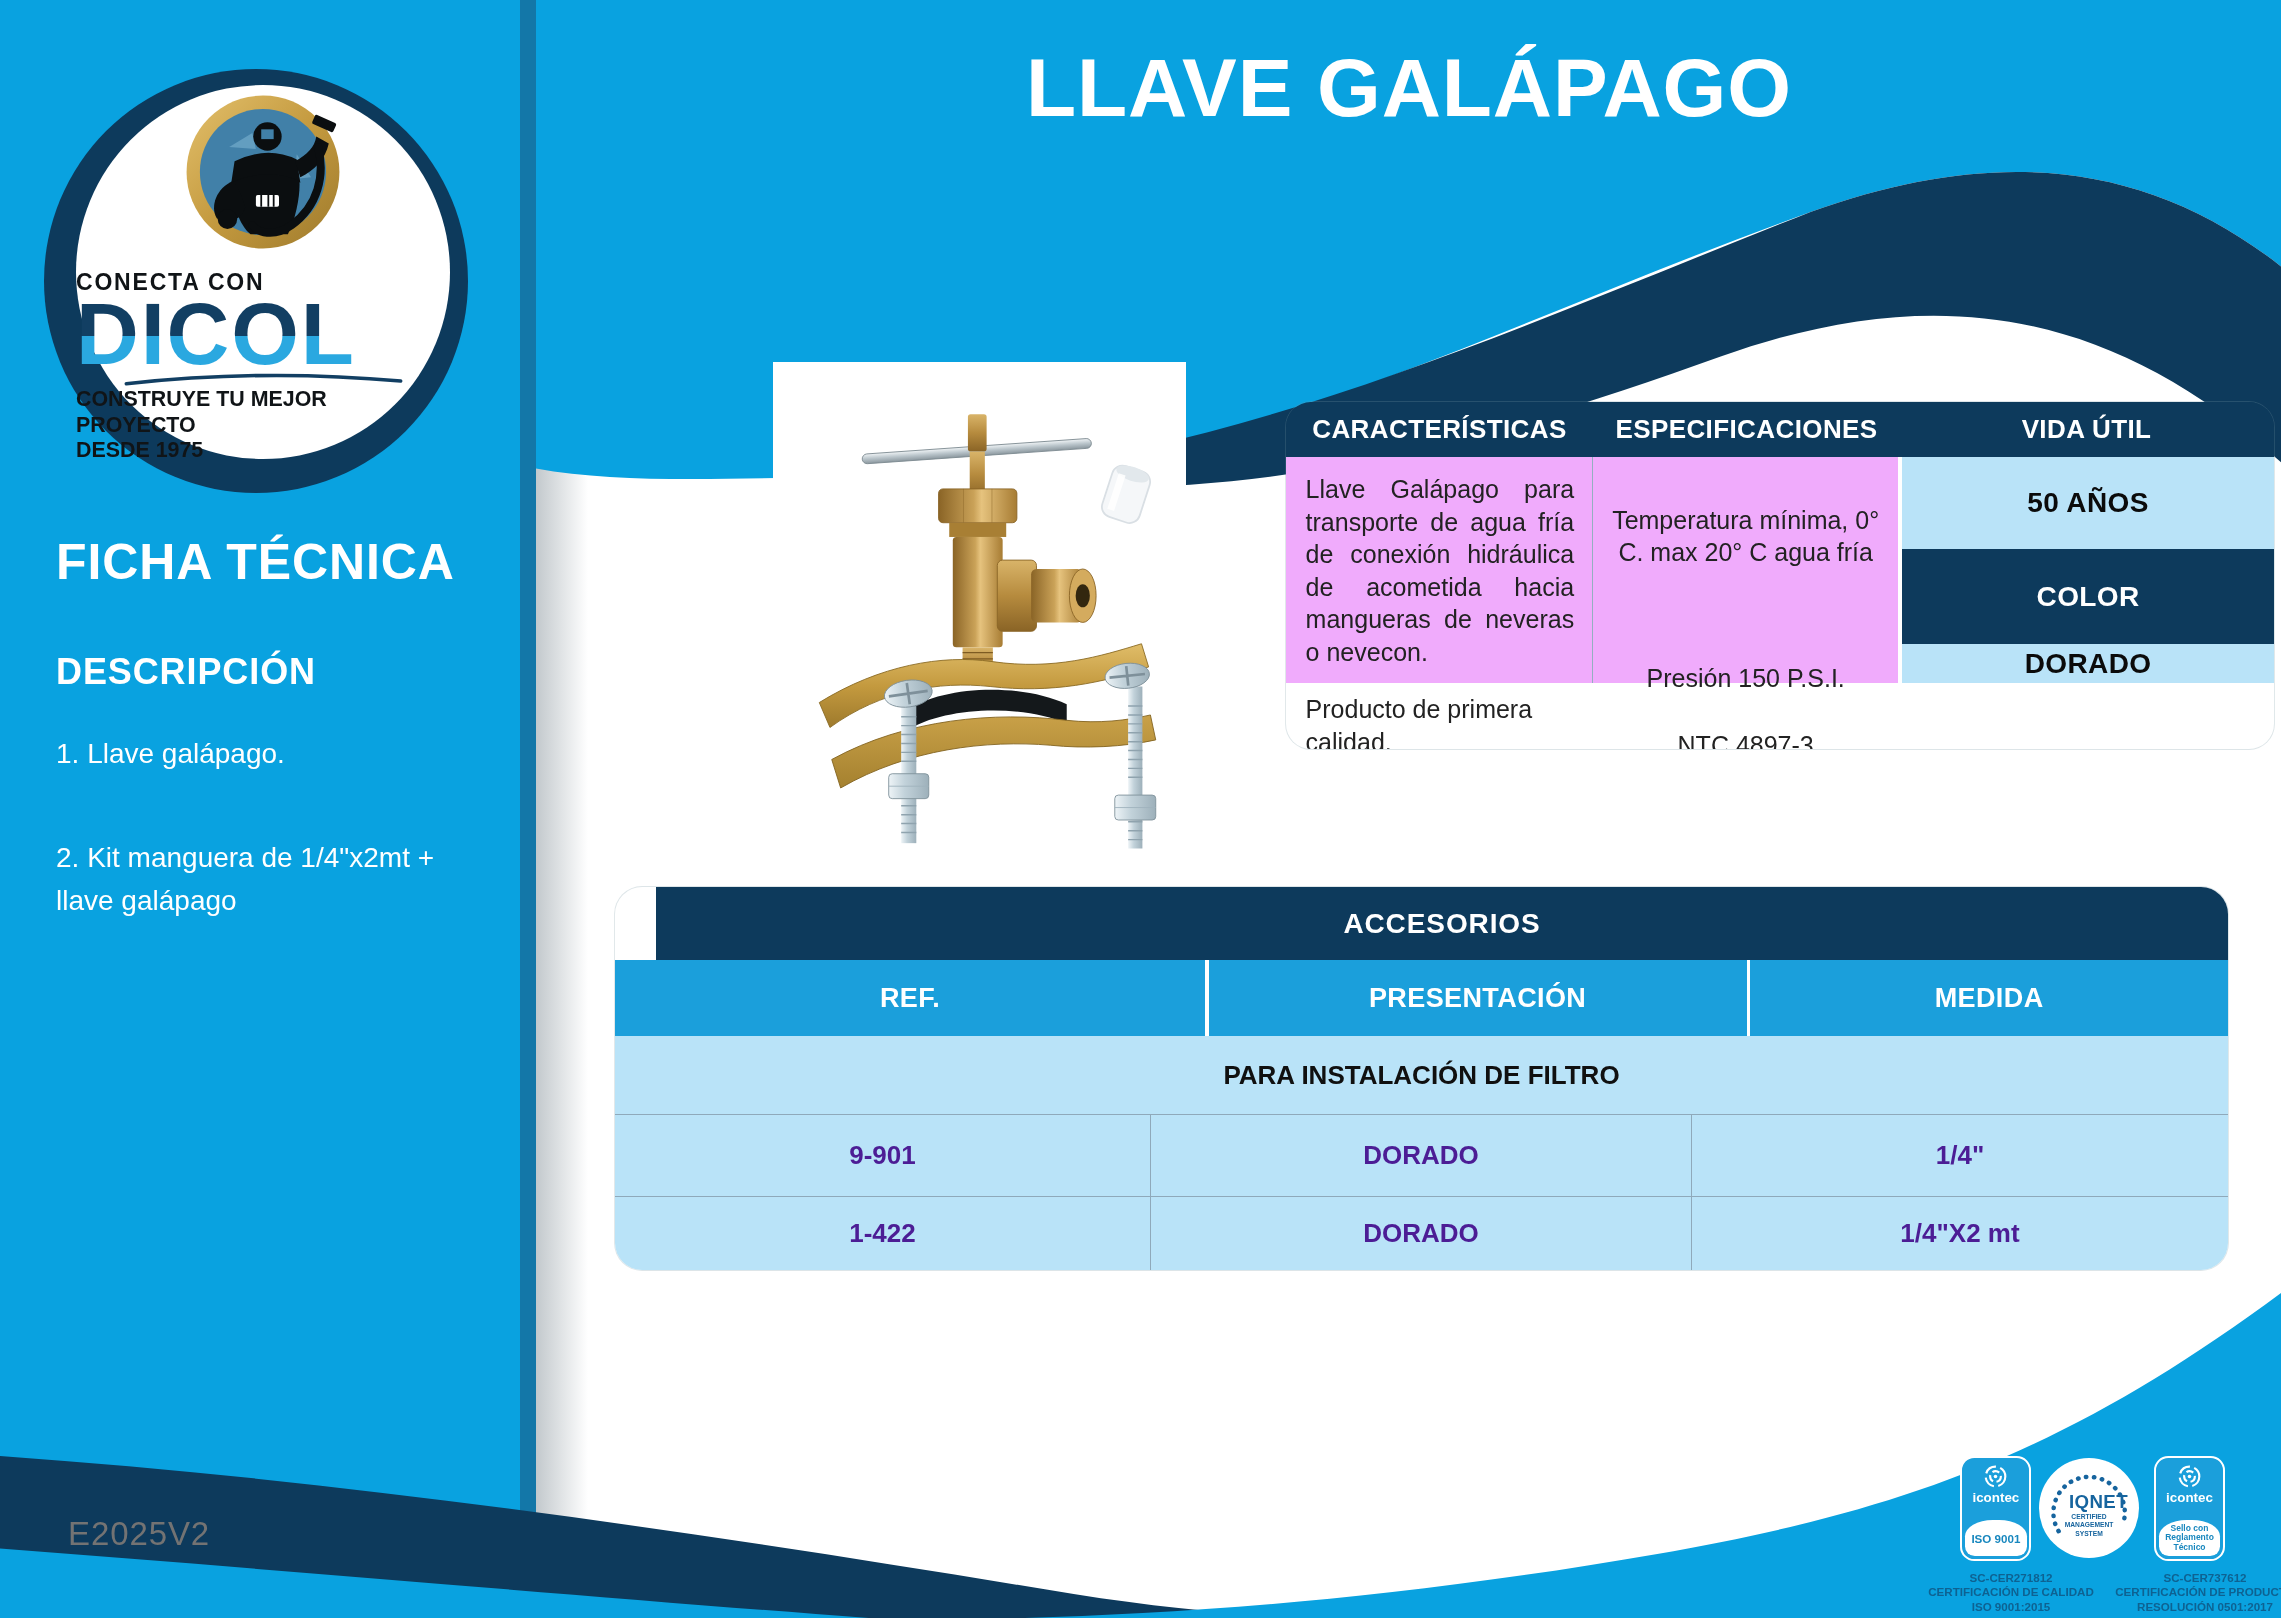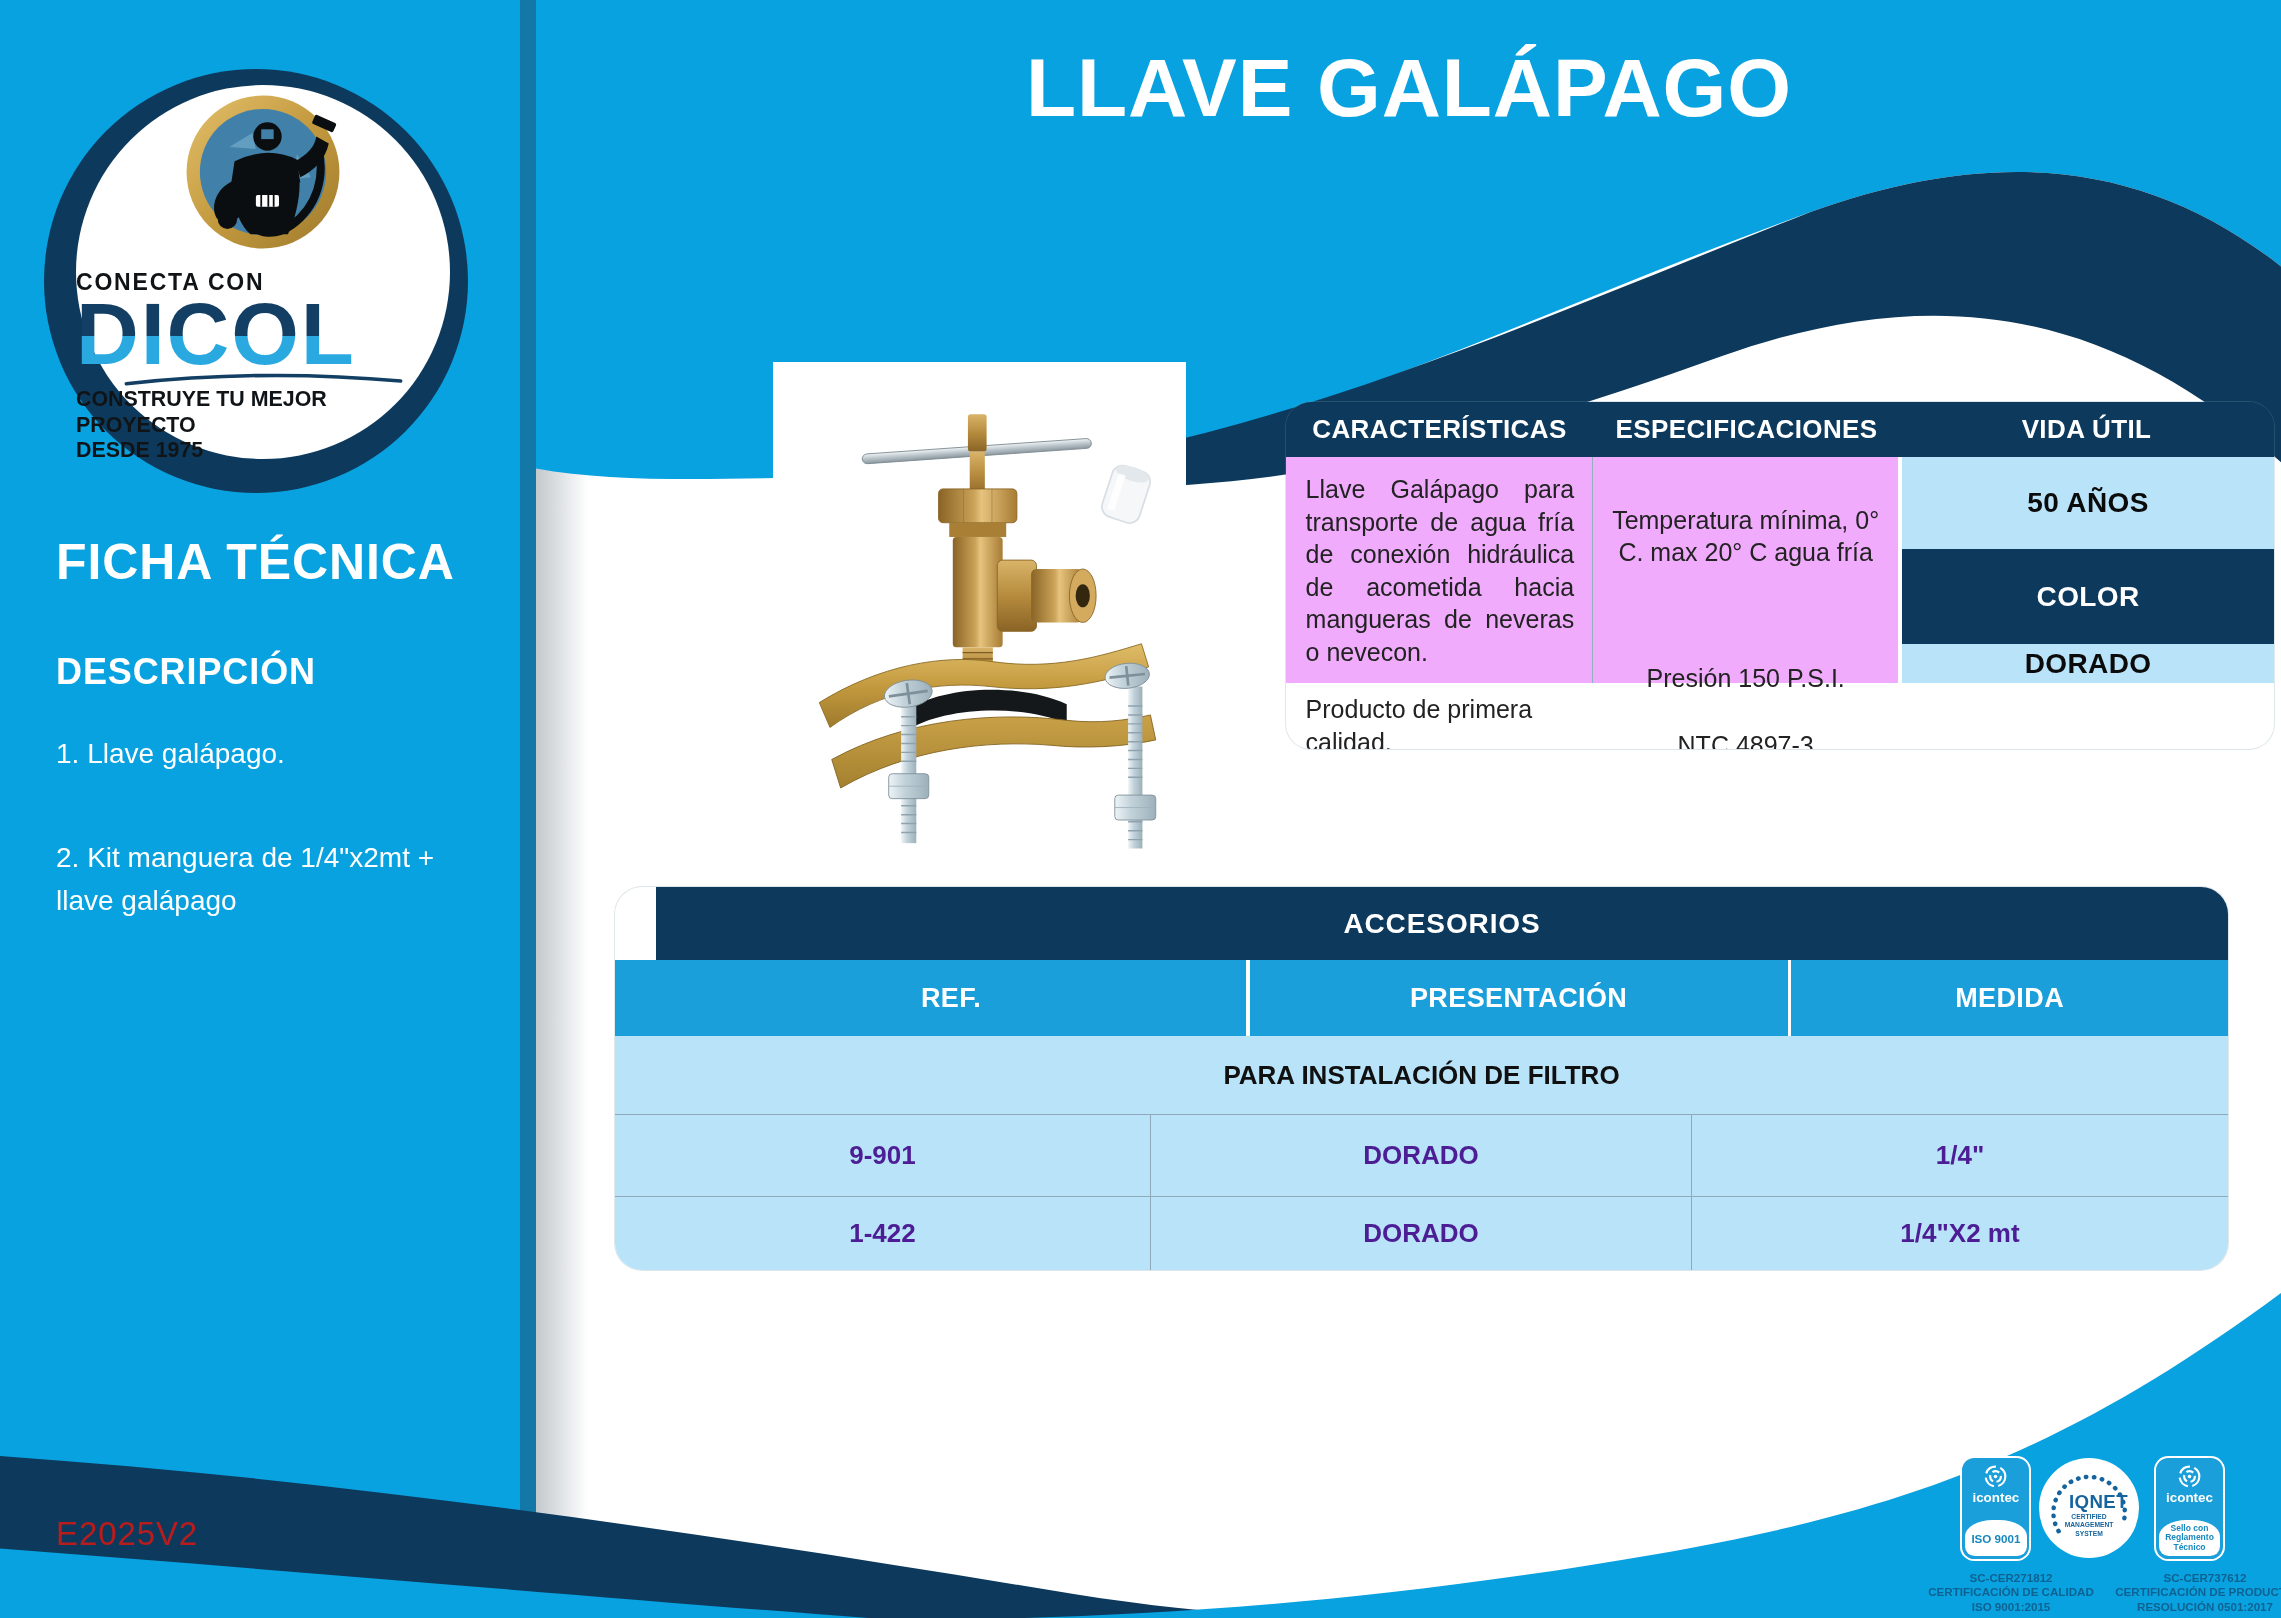--- a/index.html
+++ b/index.html
@@ -61,34 +61,34 @@
   .vida-dorado{flex:1;background:#B9E3F8;}
 
   
   .acc{left:615px;top:887px;width:1613px;height:383px;border-radius:27px;overflow:hidden;
        box-shadow:0 0 0 0.9px rgba(120,150,165,.25);}
   .acc-title{height:73px;background:#0D3A5C;color:#fff;display:flex;align-items:center;
              justify-content:center;font-size:28px;font-weight:bold;letter-spacing:0.9px;margin-left:41px;}
   .acc-cols{height:76px;background:#fff;display:flex;}
   .acc-cols > div{background:#1B9FDB;color:#fff;font-weight:bold;font-size:27px;letter-spacing:0.4px;
                   display:flex;align-items:center;justify-content:center;}
-  .ac1{width:590px;margin-right:3.6px;padding-left:41px;} .ac2{width:538px;margin-right:3.6px;} .ac3{flex:1;}
+  .ac1{width:590px;margin-right:3.6px;} .ac2{width:538px;margin-right:3.6px;} .ac3{flex:1;}
   .acc-group{height:78px;background:#B9E3F8;border-bottom:1.8px solid #8FA9BA;display:flex;
              align-items:center;justify-content:center;font-size:26px;font-weight:bold;color:#101010;}
   .acc-row{height:81px;background:#B9E3F8;border-bottom:1.8px solid #8FA9BA;display:flex;}
   .acc-row.last{border-bottom:none;height:73px;}
   .acc-row > div{display:flex;align-items:center;justify-content:center;font-size:26px;
                  font-weight:bold;color:#4c1d95;}
   .acc-row .c1{width:535px;border-right:1.8px solid #8FA9BA;}
   .acc-row .c2{width:540px;border-right:1.8px solid #8FA9BA;}
   .acc-row .c3{flex:1;}
 
   
   .footer{left:0;top:1244px;width:2281px;height:374px;pointer-events:none;}
-  .doccode{left:56px;top:1515px;font-size:33px;color:#b91c1c;letter-spacing:0.9px;}
+  .doccode{left:68px;top:1515px;font-size:33px;color:#737373;letter-spacing:0.9px;}
 
   
   .badges{left:1947px;top:1453px;width:307px;height:166px;}
   .ic-badge{width:71px;height:105px;box-sizing:border-box;border:2.7px solid #fff;border-radius:14.3px;
             background:#1B9FDB;text-align:center;}
   .b1{left:13.4px;top:2.7px;} .b3{left:207px;top:2.7px;}
   .ic-spiral{margin-top:6.2px;width:25px;height:25px;}
   .ic-brand{color:#fff;font-weight:bold;font-size:13.4px;margin-top:-1.8px;}
   .ic-panel{position:absolute;left:2.7px;right:2.7px;bottom:2.7px;height:36px;background:#fff;
             border-radius:45% 45% 9.8px 9.8px;display:flex;align-items:center;justify-content:center;

